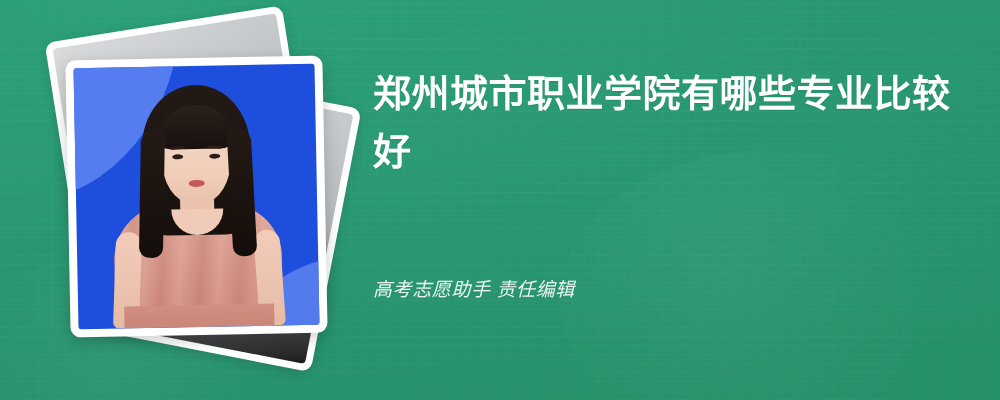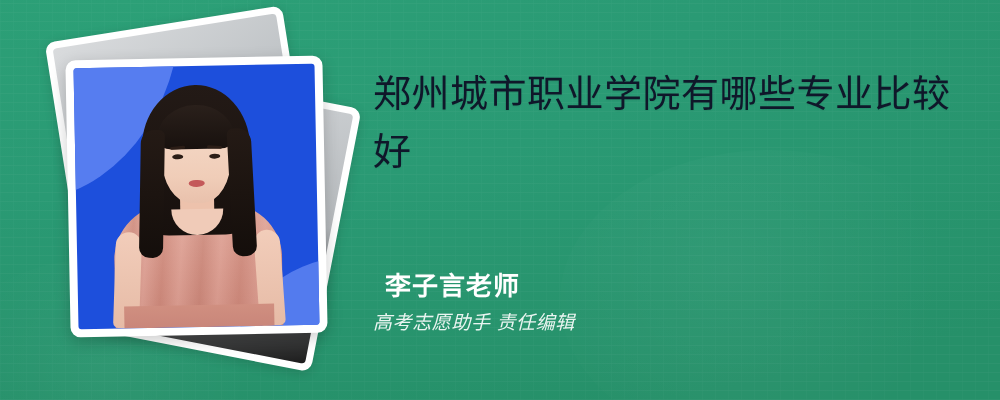--- a/index.html
+++ b/index.html
@@ -322,24 +322,24 @@
     width: 600px;
     height: 400px;
   }
 
   .title {
     position: absolute;
     top: 66px;
     left: 0;
     width: 580px;
     margin: 0;
-    color: #0f172a;
+    color: #ffffff;
     font-size: 38px;
     line-height: 1.52;
-    font-weight: 400;
+    font-weight: 700;
     letter-spacing: 0.5px;
     text-shadow: 0 1px 2px rgba(0,0,0,0.08);
   }
 
   .author-block {
     position: absolute;
     left: 12px;
     top: 270px;
   }
 
@@ -410,19 +410,18 @@
       </div>
     </div>
 
   </div>
 
   <div class="content">
 
     <h1 class="title">郑州城市职业学院有哪些专业比较好</h1>
 
     <div class="author-block">
-      <p class="author-name">李子言老师</p>
       <p class="author-role">高考志愿助手 责任编辑</p>
     </div>
 
   </div>
 
 </div>
 
 </body></html>

